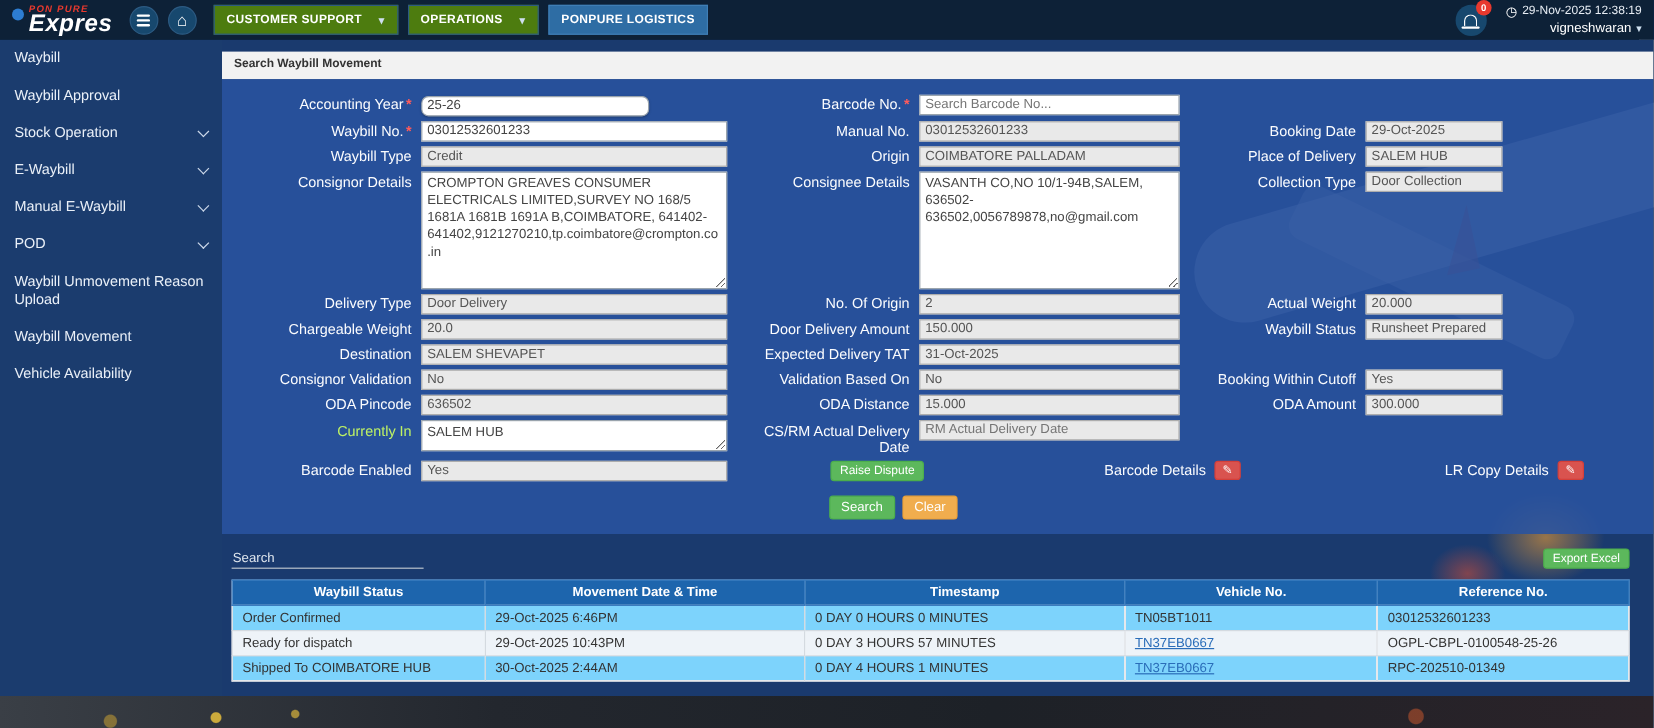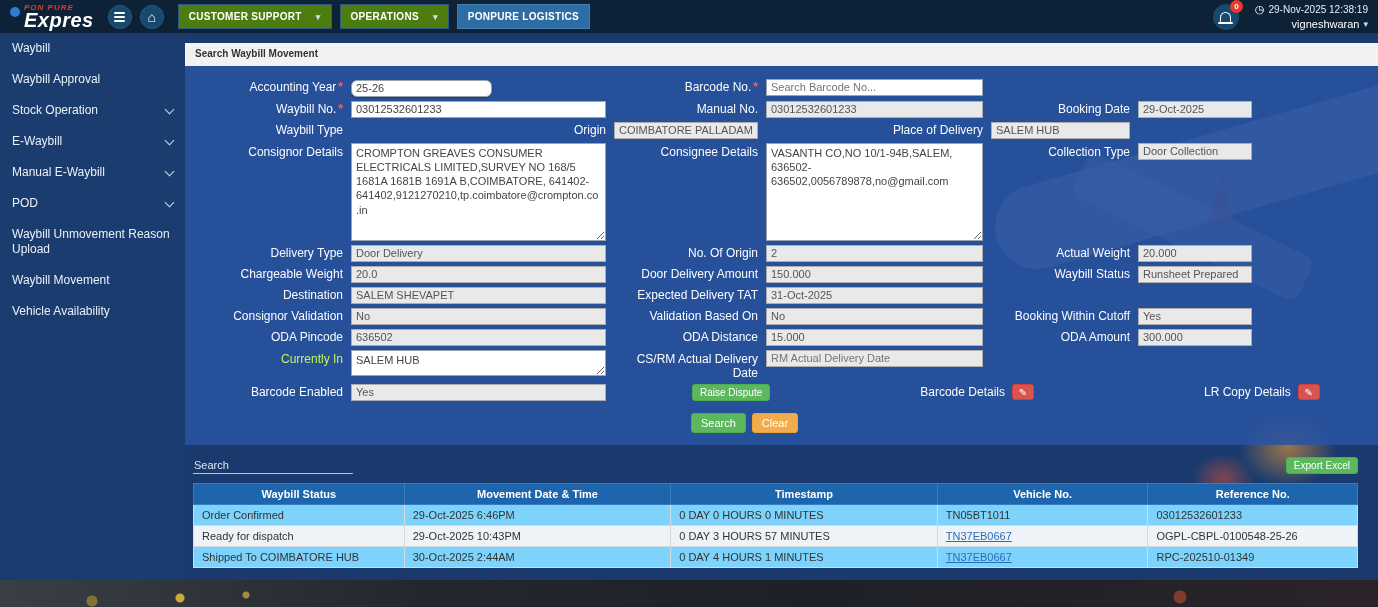--- a/index.html
+++ b/index.html
@@ -68,21 +68,21 @@
   .frow { display:grid; grid-template-columns:150px 255px 144px 217px 139px 114px; column-gap:8px;
     align-items:center; margin-bottom:4px; }
   .frow.top { align-items:start; }
   .lb { text-align:right; font-size:12px; color:#fbfcfe; }
   .frow.top .lb { padding-top:2px; }
   .lb.red { color:#bef264; }
   .req { color:#ff5b5b; margin-left:2px; font-weight:bold; }
   .inp { height:17px; font-size:11px; padding:1px 4px; border:1px solid #9aa4ad; background:#fff;
     color:#444; width:100%; font-family:"Liberation Sans", sans-serif; }
   .inp.ro { background:#e9e9e9; border-color:#adadad; color:#555; }
-  .inp.rounded { border-radius:6px; width:141px; box-shadow:0 1px 2px rgba(0,0,0,.25); }
+  .inp.rounded { border-radius:6px; width:190px; box-shadow:0 1px 2px rgba(0,0,0,.25); }
   textarea.inp { height:98px; resize:both; line-height:1.3; padding:2px 4px; }
   textarea.inp.small { height:26px; }
   .cell-top { align-self:start; }
 
   .btn { font-size:11px; padding:3px 9px; border-radius:3px; color:#fff; cursor:pointer;
     font-family:"Liberation Sans", sans-serif; }
   .btn-green { background:#5cb85c; border:1px solid #4cae4c; }
   .btn-orange { background:#f0ad4e; border:1px solid #eea236; }
   .btn-sm { font-size:10px; padding:2px 7px; }
   .btn-edit { background:#d9534f; border:1px solid #d43f3a; color:#fff; border-radius:3px;
@@ -240,20 +240,21 @@
         <label class="lb"><span>Waybill No.</span><span class="req">*</span></label>
         <input class="inp" value="03012532601233" style="">
         <label class="lb">Manual No.</label>
         <input class="inp ro" readonly="" value="03012532601233" style="">
         <label class="lb">Booking Date</label>
         <input class="inp ro" readonly="" value="29-Oct-2025" style="">
       </div>
 
       <div class="frow">
         <label class="lb">Waybill Type</label>
+        <input class="inp ro" readonly="" value="Credit" style="">
         <label class="lb">Origin</label>
         <input class="inp ro" readonly="" value="COIMBATORE PALLADAM" style="">
         <label class="lb">Place of Delivery</label>
         <input class="inp ro" readonly="" value="SALEM HUB" style="">
       </div>
 
       <div class="frow top">
         <label class="lb">Consignor Details</label>
         <textarea class="inp" style="">CROMPTON GREAVES CONSUMER ELECTRICALS LIMITED,SURVEY NO 168/5 1681A 1681B 1691A B,COIMBATORE, 641402-641402,9121270210,tp.coimbatore@crompton.co.in</textarea>
         <label class="lb">Consignee Details</label>

